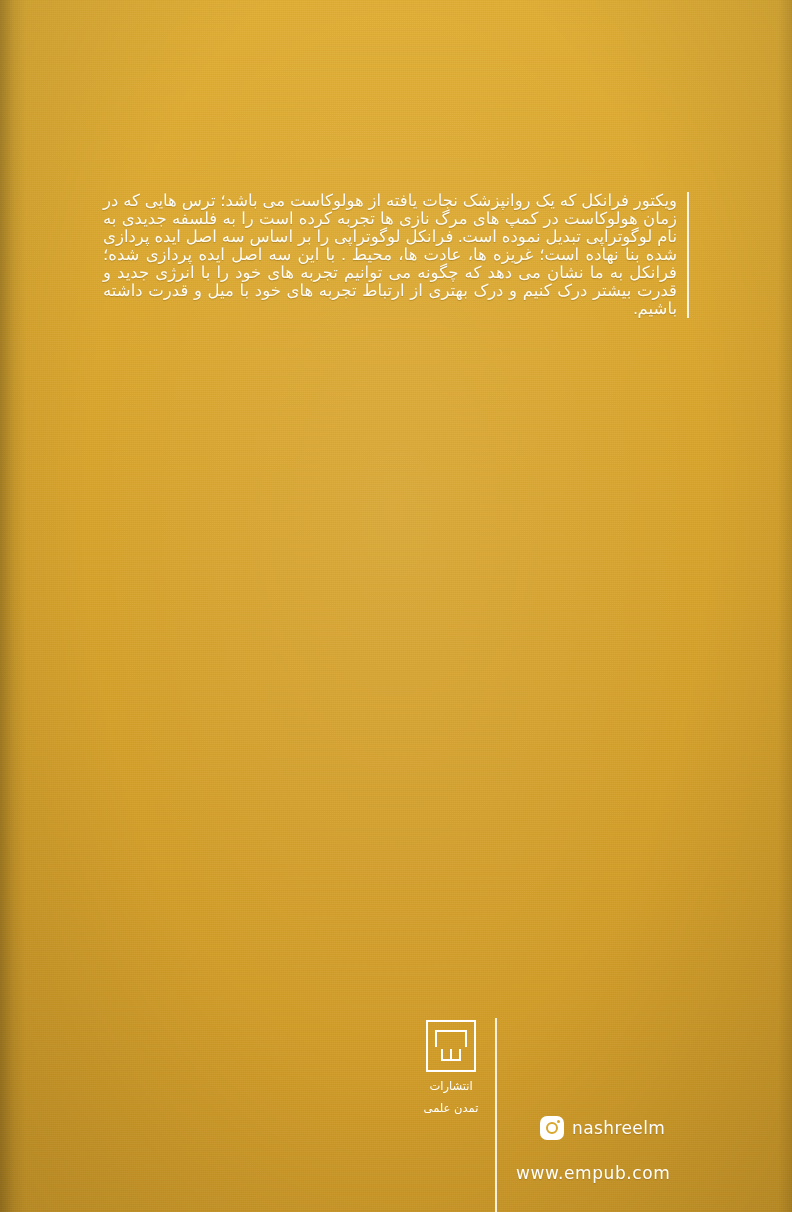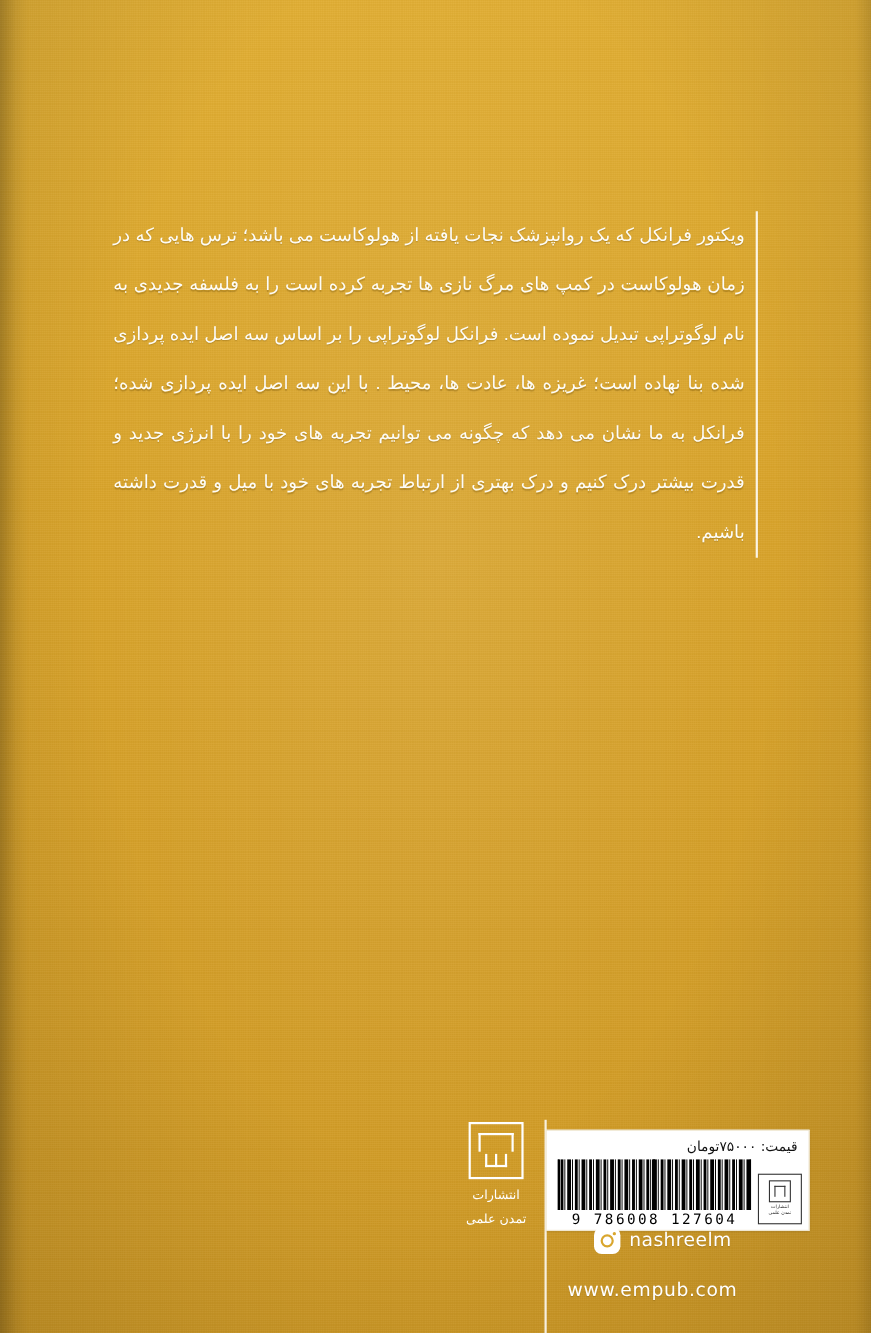--- a/index.html
+++ b/index.html
@@ -62,24 +62,24 @@
     left: 103px;
     width: 586px;
     padding-right: 10px;
     border-right: 2px solid rgba(255,255,255,.88);
     box-sizing: border-box;
   }
   .blurb p {
     margin: 0;
     color: #fdfcf7;
     font-size: 16.5px;
-    line-height: 45px;
+    line-height: 18px;
     text-align: justify;
     text-align-last: right;
-    font-family: Liberation Sans, sans-serif;
+    font-family: Liberation Serif, serif;
     letter-spacing: .1px;
     text-shadow: 0 1px 1px rgba(90,60,0,.28);
   }
 
   
   .bottom-rule {
     position: absolute;
     left: 495px;
     top: 1018px;
     width: 2px;
@@ -296,34 +296,20 @@
   </div>
 
   <div class="bottom-rule"></div>
 
   <div class="publisher-logo">
     <span class="mark"></span>
     <div class="pname">انتشارات</div>
     <div class="pname">تمدن علمی</div>
   </div>
 
-  <div class="sticker">
-    <div class="price">قیمت: ۷۵۰۰۰تومان</div>
-    <div class="barcode-wrap">
-      <div class="bars">
-        <div class="bars-overlay"></div>
-      </div>
-      <div class="isbn">9 786008 127604</div>
-    </div>
-    <div class="mini-logo">
-      <div class="m-mark"></div>
-      <div class="m-txt">انتشارات</div>
-      <div class="m-txt">تمدن علمی</div>
-    </div>
-  </div>
 
   <div class="weblink">www.empub.com</div>
 
   <div class="social">
     <span class="ig"></span>
     <span class="handle">nashreelm</span>
   </div>
 
 </div>
 

